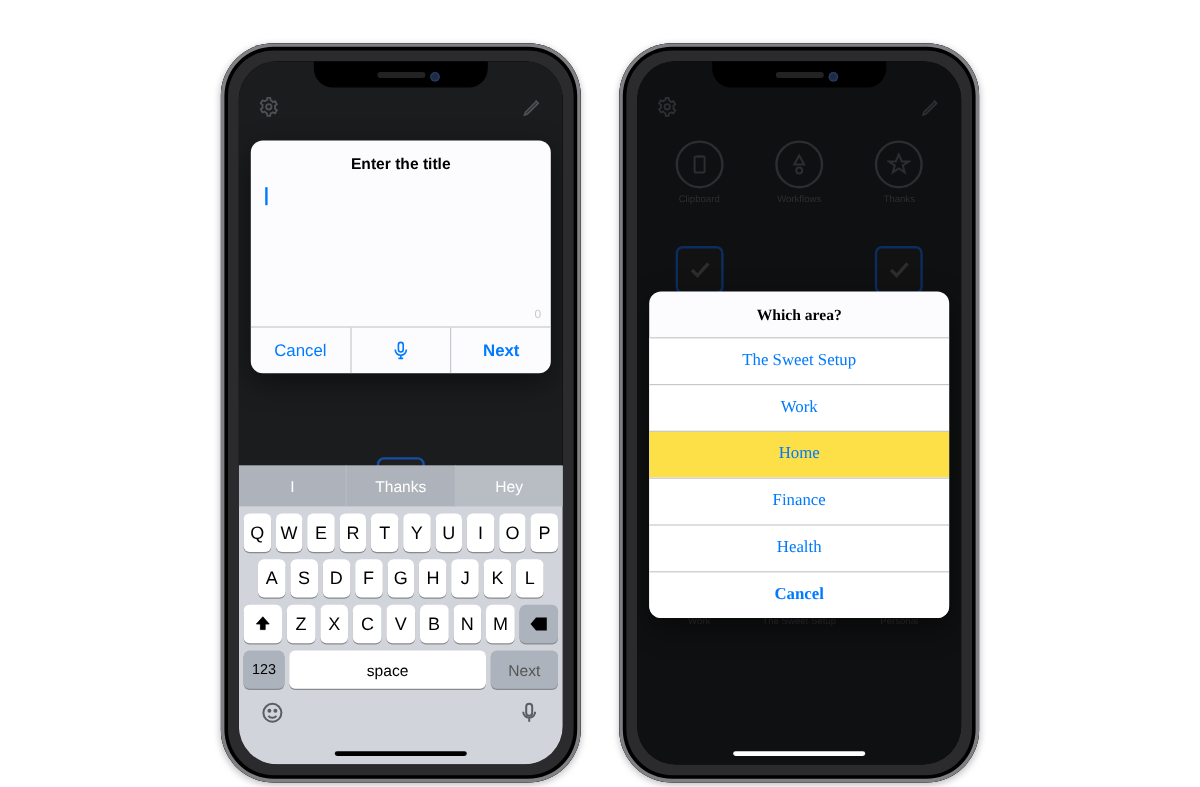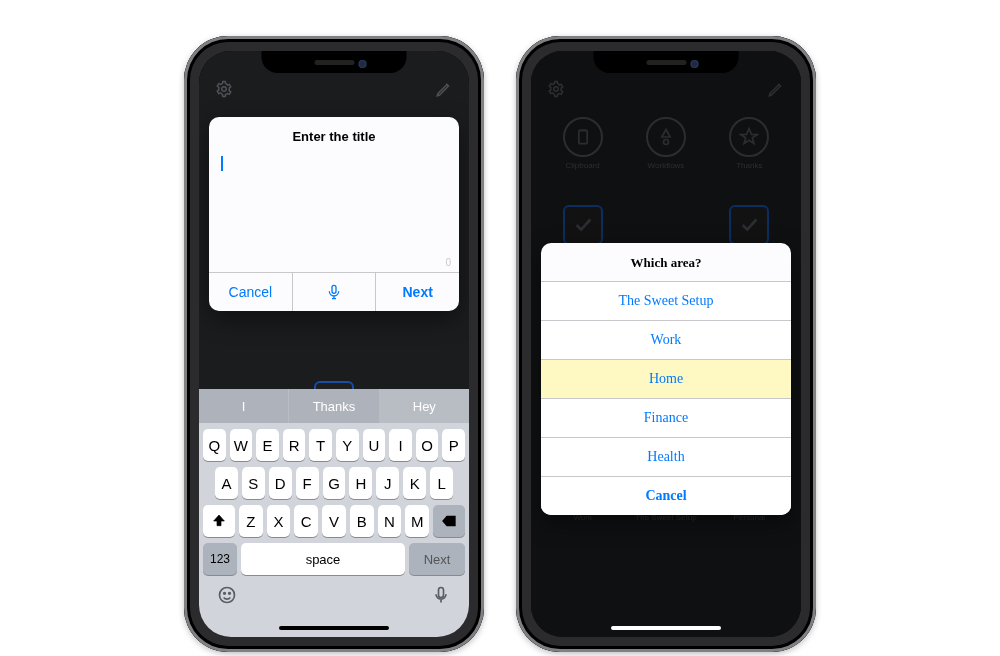--- a/index.html
+++ b/index.html
@@ -112,21 +112,21 @@
   .kb-footer svg{width:20px;height:20px;stroke:#5a5d63;fill:none;stroke-width:2;}
 
   
   .sheet{top:192px;font-family:Liberation Serif, serif;}
   .sheet .dlg-title{padding:12px 0 10px;}
   .sheet .row{
     border-top:1px solid var(--divider);
     text-align:center;padding:11px 0;font-size:14px;color:var(--ios-blue);
     background:#fff;
   }
-  .sheet .row.sel{background:#fef9c3;}
+  .sheet .row.sel{background:#fde047;}
   .sheet .row.cancel{font-weight:600;}
 
   .scrim{position:absolute;inset:0;background:rgba(0,0,0,.42);z-index:10;}
 </style>
 </head>
 <body>
 
 <div class="stage">
 
   <div class="phone">

